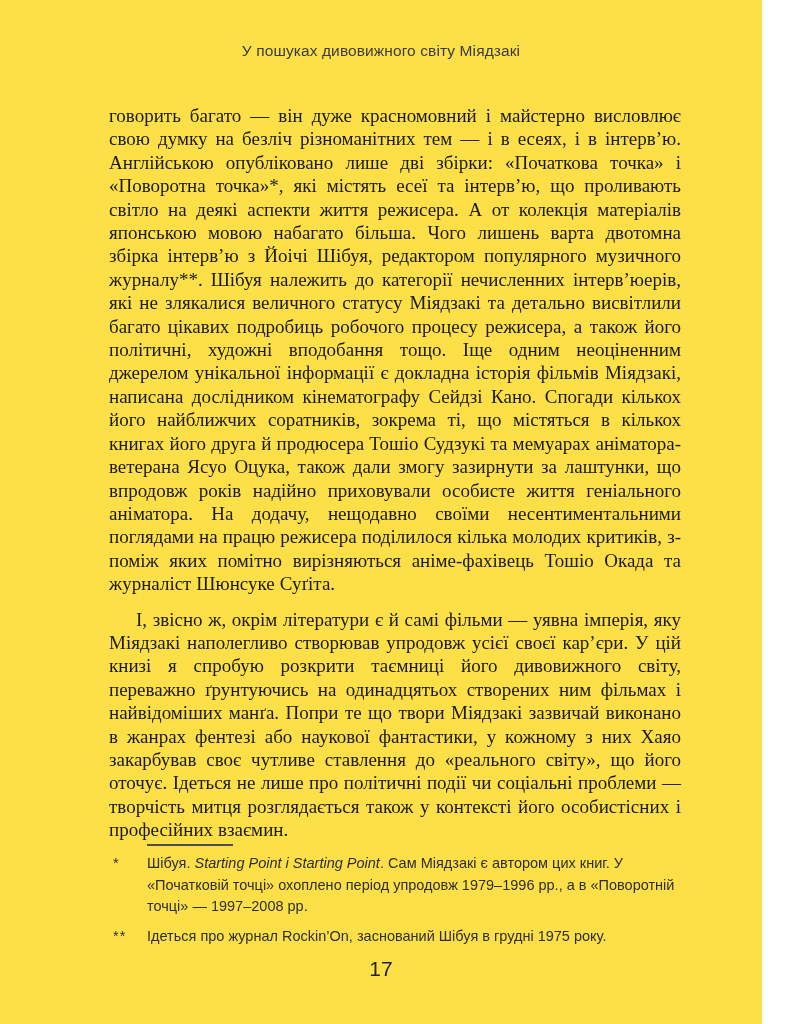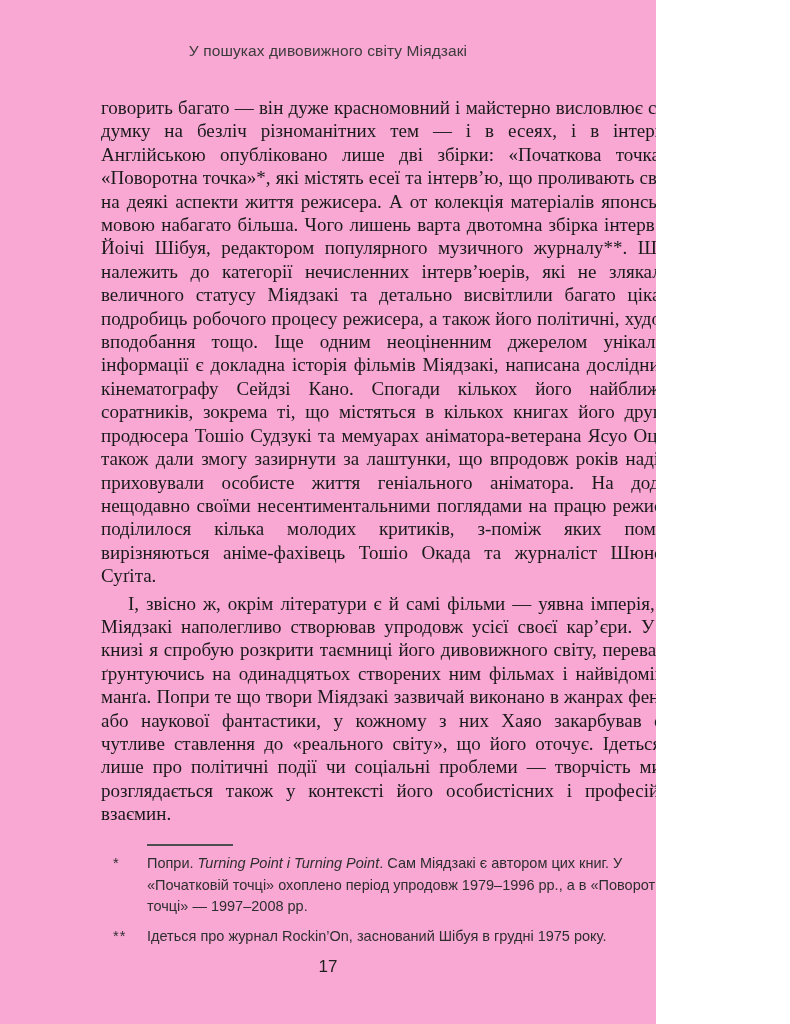--- a/index.html
+++ b/index.html
@@ -1,21 +1,21 @@
 <!DOCTYPE html>
 <html lang="uk"><head>
 <meta charset="utf-8">
 <style>
   html, body { margin: 0; padding: 0; background: #ffffff; }
 
   .page {
     position: relative;
-    width: 656px;
+    width: 762px;
     height: 1024px;
-    background: #f9a8d4;
+    background: #fde047;
     overflow: hidden;
   }
 
   .running-header {
     position: absolute;
     top: 42px;
     left: 0;
     width: 100%;
     text-align: center;
     font-family: "Liberation Sans", "DejaVu Sans", sans-serif;
@@ -31,21 +31,21 @@
     top: 92px;
     width: 596px;
     text-align: justify;
     font-family: "Liberation Serif", "DejaVu Serif", serif;
     font-size: 19px;
     line-height: 23.4px;
     color: #1a1a1a;
     word-spacing: 0.2px;
   }
 
-  .page-body p { margin: 4px; padding: 0; }
+  .page-body p { margin: 12px; padding: 0; }
   .page-body p.indent { text-indent: 27px; }
 
   .footnote-separator {
     position: absolute;
     left: 147px;
     top: 844px;
     width: 86px;
     height: 0;
     border-top: 2px solid #4e4e4e;
   }
@@ -75,21 +75,21 @@
 
   .fn-text i { font-style: italic; }
 
   .page-number {
     position: absolute;
     top: 957px;
     left: 0;
     width: 100%;
     text-align: center;
     font-family: "Liberation Sans", "DejaVu Sans", sans-serif;
-    font-size: 17px;
+    font-size: 21px;
     color: #1f1f1f;
   }
 </style>
 </head>
 <body>
 
 <div class="page">
 
   <div class="running-header">У пошуках дивовижного світу Міядзакі</div>
 
@@ -97,21 +97,21 @@
     <p>говорить багато — він дуже красномовний і майстерно висловлює свою думку на безліч різноманітних тем — і в есеях, і в інтерв’ю. Англійською опубліковано лише дві збірки: «Початкова точка» і «Поворотна точка»*, які містять есеї та інтерв’ю, що проливають світло на деякі аспекти життя режисера. А от колекція матеріалів японською мовою набагато більша. Чого лишень варта двотомна збірка інтерв’ю з Йоічі Шібуя, редактором популярного музичного журналу**. Шібуя належить до категорії нечисленних інтерв’юерів, які не злякалися величного статусу Міядзакі та детально висвітлили багато цікавих подробиць робочого процесу режисера, а також його політичні, художні вподобання тощо. Іще одним неоціненним джерелом унікальної інформації є докладна історія фільмів Міядзакі, написана дослідником кінематографу Сейдзі Кано. Спогади кількох його найближчих соратників, зокрема ті, що містяться в кількох книгах його друга й продюсера Тошіо Судзукі та мемуарах аніматора-ветерана Ясуо Оцука, також дали змогу зазирнути за лаштунки, що впродовж років надійно приховували особисте життя геніального аніматора. На додачу, нещодавно своїми несентиментальними поглядами на працю режисера поділилося кілька молодих критиків, з-поміж яких помітно вирізняються аніме-фахівець Тошіо Окада та журналіст Шюнсуке Суґіта.</p>
     <p class="indent">І, звісно ж, окрім літератури є й самі фільми — уявна імперія, яку Міядзакі наполегливо створював упродовж усієї своєї кар’єри. У цій книзі я спробую розкрити таємниці його дивовижного світу, переважно ґрунтуючись на одинадцятьох створених ним фільмах і найвідоміших манґа. Попри те що твори Міядзакі зазвичай виконано в жанрах фентезі або наукової фантастики, у кожному з них Хаяо закарбував своє чутливе ставлення до «реального світу», що його оточує. Ідеться не лише про політичні події чи соціальні проблеми — творчість митця розглядається також у контексті його особистісних і професійних взаємин.</p>
   </div>
 
   <div class="footnote-separator"></div>
 
   <div class="footnotes">
 
     <div class="footnote">
       <span class="fn-marker">*</span>
-      <span class="fn-text"><span>Попри. </span><i>Turning Point і Turning Point</i><span>. Сам Міядзакі є автором цих книг. У «Початковій точці» охоплено період упродовж 1979–1996 рр., а в «Поворотній точці» — 1997–2008 рр.</span></span>
+      <span class="fn-text"><span>Шібуя. </span><i>Starting Point і Starting Point</i><span>. Сам Міядзакі є автором цих книг. У «Початковій точці» охоплено період упродовж 1979–1996 рр., а в «Поворотній точці» — 1997–2008 рр.</span></span>
     </div>
 
     <div class="footnote">
       <span class="fn-marker">**</span>
       <span class="fn-text">Ідеться про журнал Rockin’On, заснований Шібуя в грудні 1975 року.</span>
     </div>
 
   </div>
 
   <div class="page-number">17</div>

